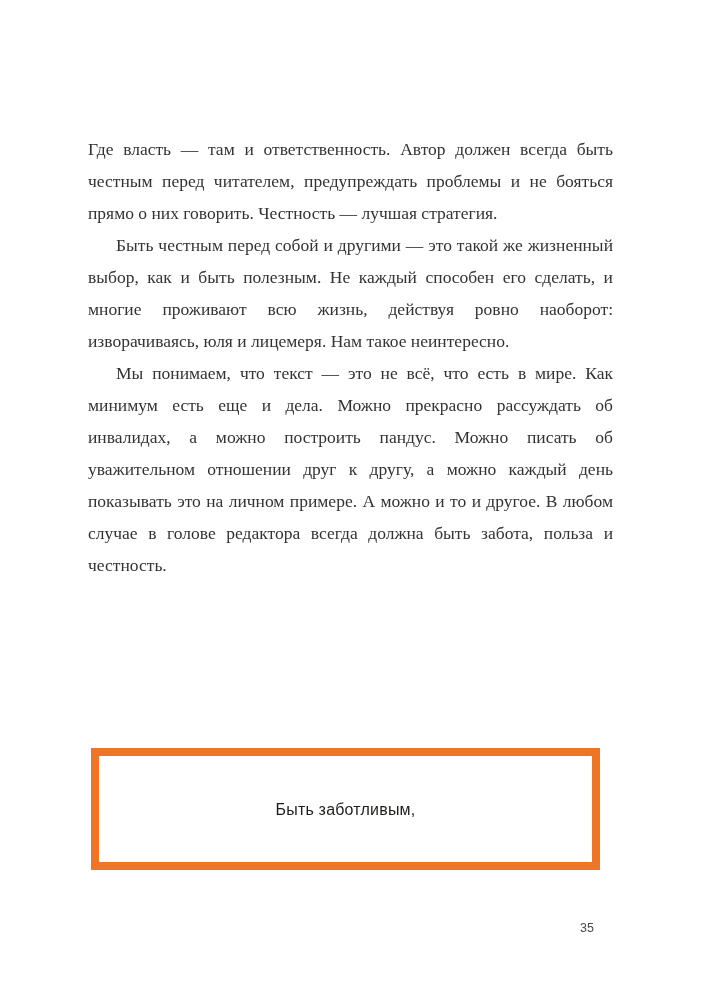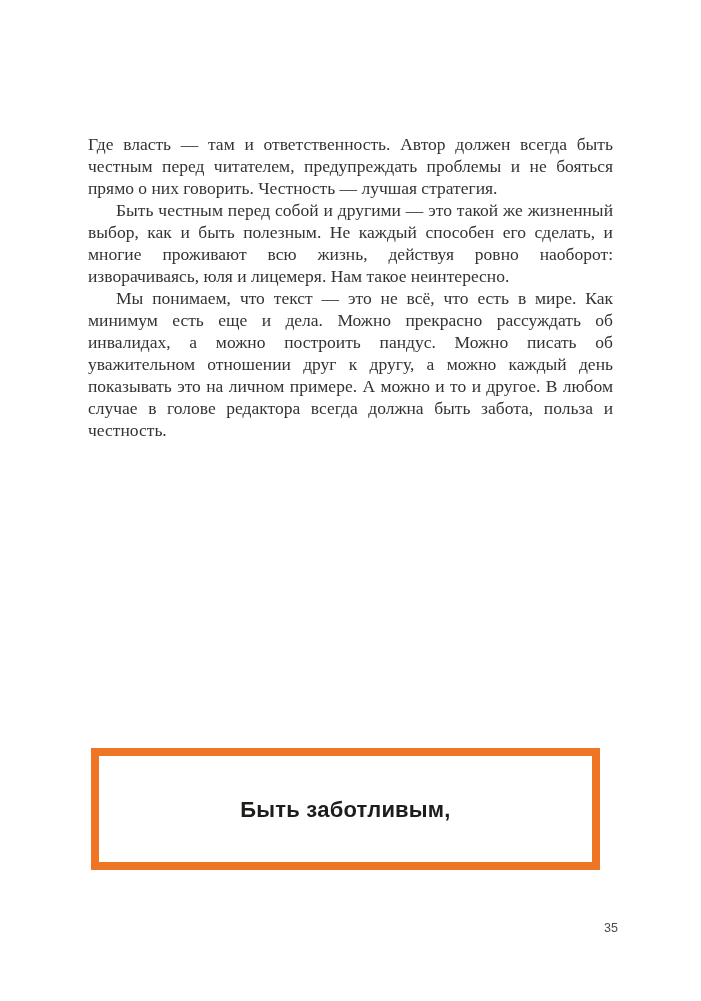--- a/index.html
+++ b/index.html
@@ -16,21 +16,21 @@
     height: 1001px;
     background: var(--page-background, #ffffff);
   }
   .text-block {
     position: absolute;
     left: 88px;
     top: 133px;
     width: 525px;
     font-family: "Liberation Serif", "DejaVu Serif", serif;
     font-size: 17.5px;
-    line-height: 22px;
+    line-height: 32px;
     color: var(--body-text, #333333);
     text-align: justify;
     hyphens: auto;
     -webkit-hyphens: auto;
   }
   .para {
     margin: 0;
     text-indent: 28px;
   }
   .para.no-indent {
@@ -45,29 +45,29 @@
     background: #ffffff;
     border: 8px solid var(--accent-orange, #EE7524);
     display: flex;
     flex-direction: column;
     justify-content: center;
     align-items: center;
     text-align: center;
   }
   .callout-line {
     font-family: "Liberation Sans", "DejaVu Sans", sans-serif;
-    font-weight: 700;
-    font-size: 22px;
+    font-weight: 400;
+    font-size: 16px;
     line-height: 31px;
     color: var(--callout-text, #1d1d1b);
     letter-spacing: 0.2px;
   }
   .folio {
     position: absolute;
-    left: 604px;
+    left: 580px;
     top: 921px;
     font-family: "Liberation Sans", "DejaVu Sans", sans-serif;
     font-size: 12.5px;
     color: var(--folio-gray, #4a4a4a);
   }
 </style>
 </head>
 <body>
 
 <div class="page">

